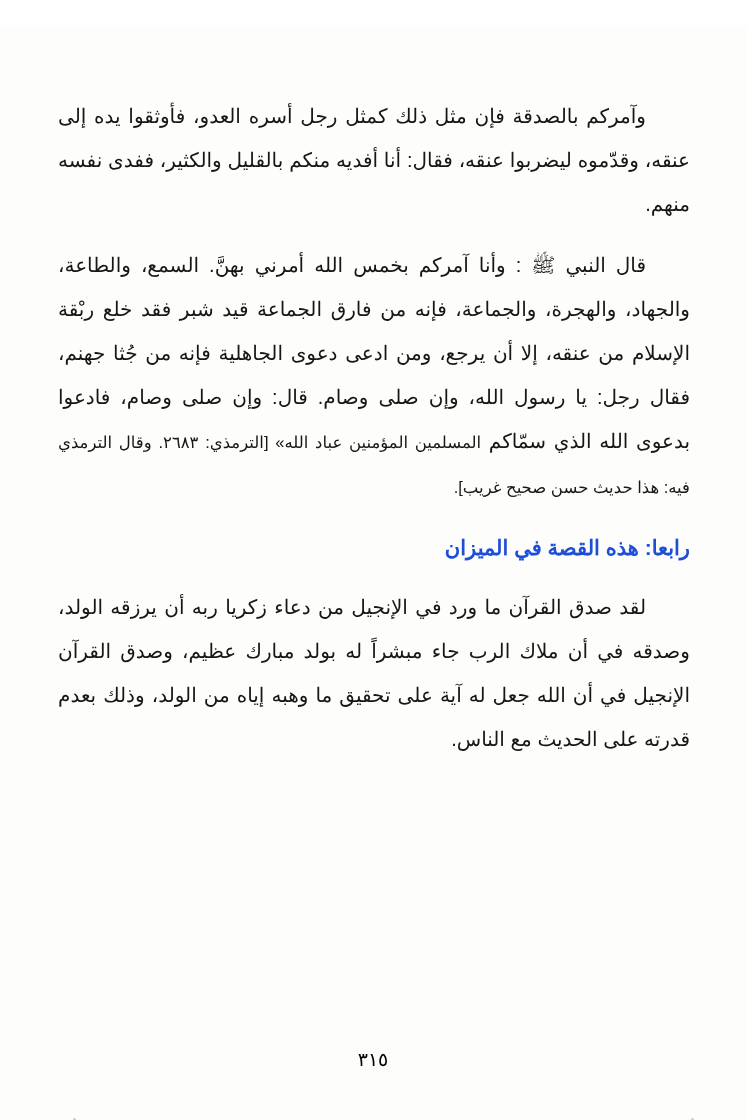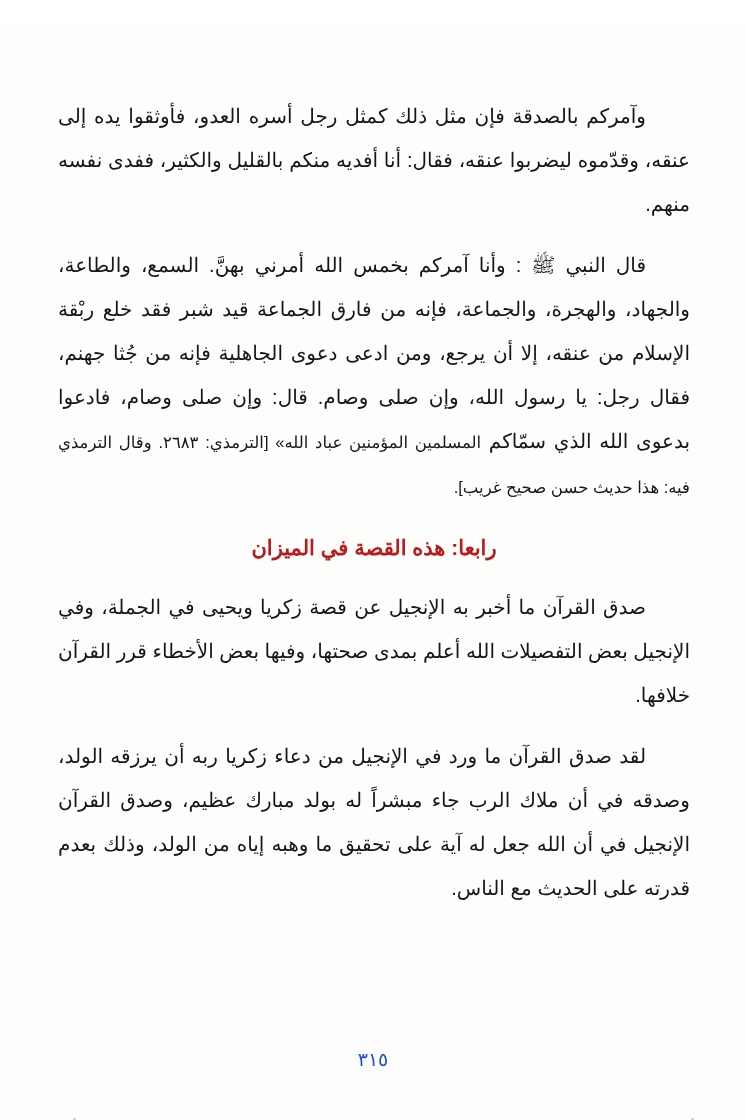--- a/index.html
+++ b/index.html
@@ -22,33 +22,33 @@
   }
   .para{
     margin:0 0 17px 0;
     text-indent:44px; 
   }
   .citation{
     font-size:16.5px;
   }
   .heading{
     margin:8px 0 15px 0;
-    text-align:center;
+    text-align:right;
     text-indent:0;
     font-size:21px;
     font-weight:bold;
-    color:#b91c1c;
+    color:#1d4ed8;
   }
   .page-number{
     position:absolute;
     top:1022px;left:0;right:0;
     text-align:center;
     direction:rtl;
     font-size:19px;
-    color:#1d4ed8;
+    color:#000000;
     letter-spacing:2px;
   }
   
   .scan-edge{
     position:absolute;
     bottom:1px;left:60px;right:20px;
     border-bottom:1px dotted rgba(130,130,130,0.30);
   }
   .scan-speck{
     position:absolute;
@@ -69,21 +69,20 @@
     <p class="para">وآمركم بالصدقة فإن مثل ذلك كمثل رجل أسره العدو، فأوثقوا يده إلى عنقه، وقدّموه ليضربوا عنقه، فقال: أنا أفديه منكم بالقليل والكثير، ففدى نفسه منهم.</p>
 
 
     <p class="para">
       <span>قال النبي ﷺ : وأنا آمركم بخمس الله أمرني بهنَّ. السمع، والطاعة، والجهاد، والهجرة، والجماعة، فإنه من فارق الجماعة قيد شبر فقد خلع ربْقة الإسلام من عنقه، إلا أن يرجع، ومن ادعى دعوى الجاهلية فإنه من جُثا جهنم، فقال رجل: يا رسول الله، وإن صلى وصام. قال: وإن صلى وصام، فادعوا بدعوى الله الذي سمّاكم </span><span class="citation">المسلمين المؤمنين عباد الله» [الترمذي: ٢٦٨٣. وقال الترمذي فيه: هذا حديث حسن صحيح غريب].</span>
     </p>
 
 
     <h2 class="heading">رابعا: هذه القصة في الميزان</h2>
 
-    <p class="para">صدق القرآن ما أخبر به الإنجيل عن قصة زكريا ويحيى في الجملة، وفي الإنجيل بعض التفصيلات الله أعلم بمدى صحتها، وفيها بعض الأخطاء قرر القرآن خلافها.</p>
 
     <p class="para">لقد صدق القرآن ما ورد في الإنجيل من دعاء زكريا ربه أن يرزقه الولد، وصدقه في أن ملاك الرب جاء مبشراً له بولد مبارك عظيم، وصدق القرآن الإنجيل في أن الله جعل له آية على تحقيق ما وهبه إياه من الولد، وذلك بعدم قدرته على الحديث مع الناس.</p>
 
   </main>
 
   <div class="page-number">٣١٥</div>
 
   <div class="scan-edge"></div>
   <div class="scan-speck speck-1"></div>
   <div class="scan-speck speck-2"></div>

